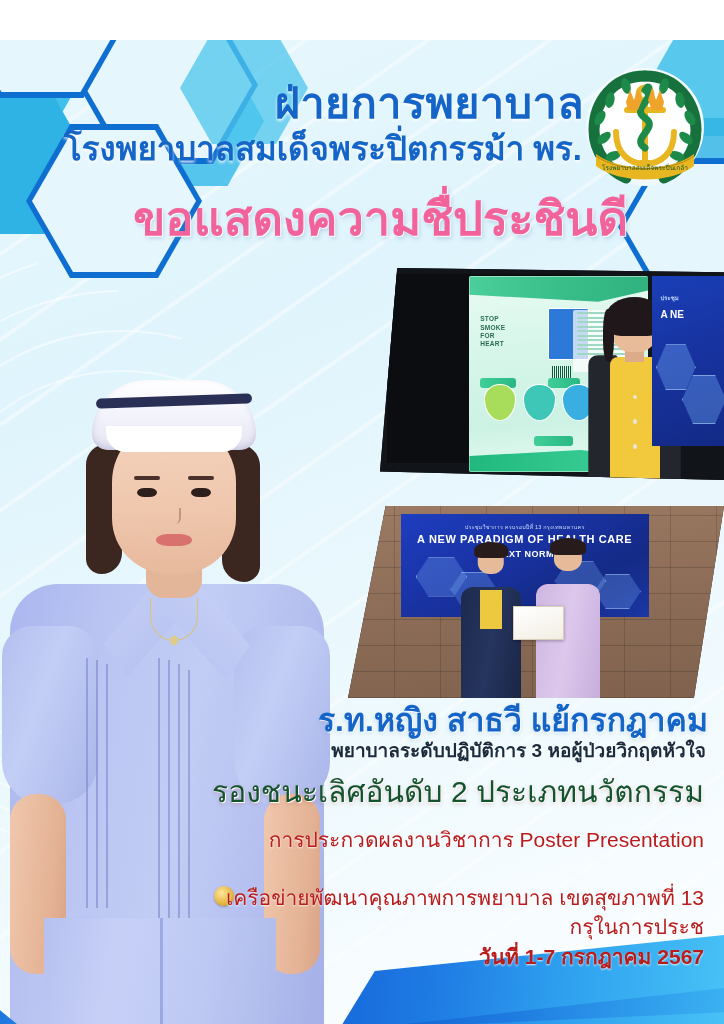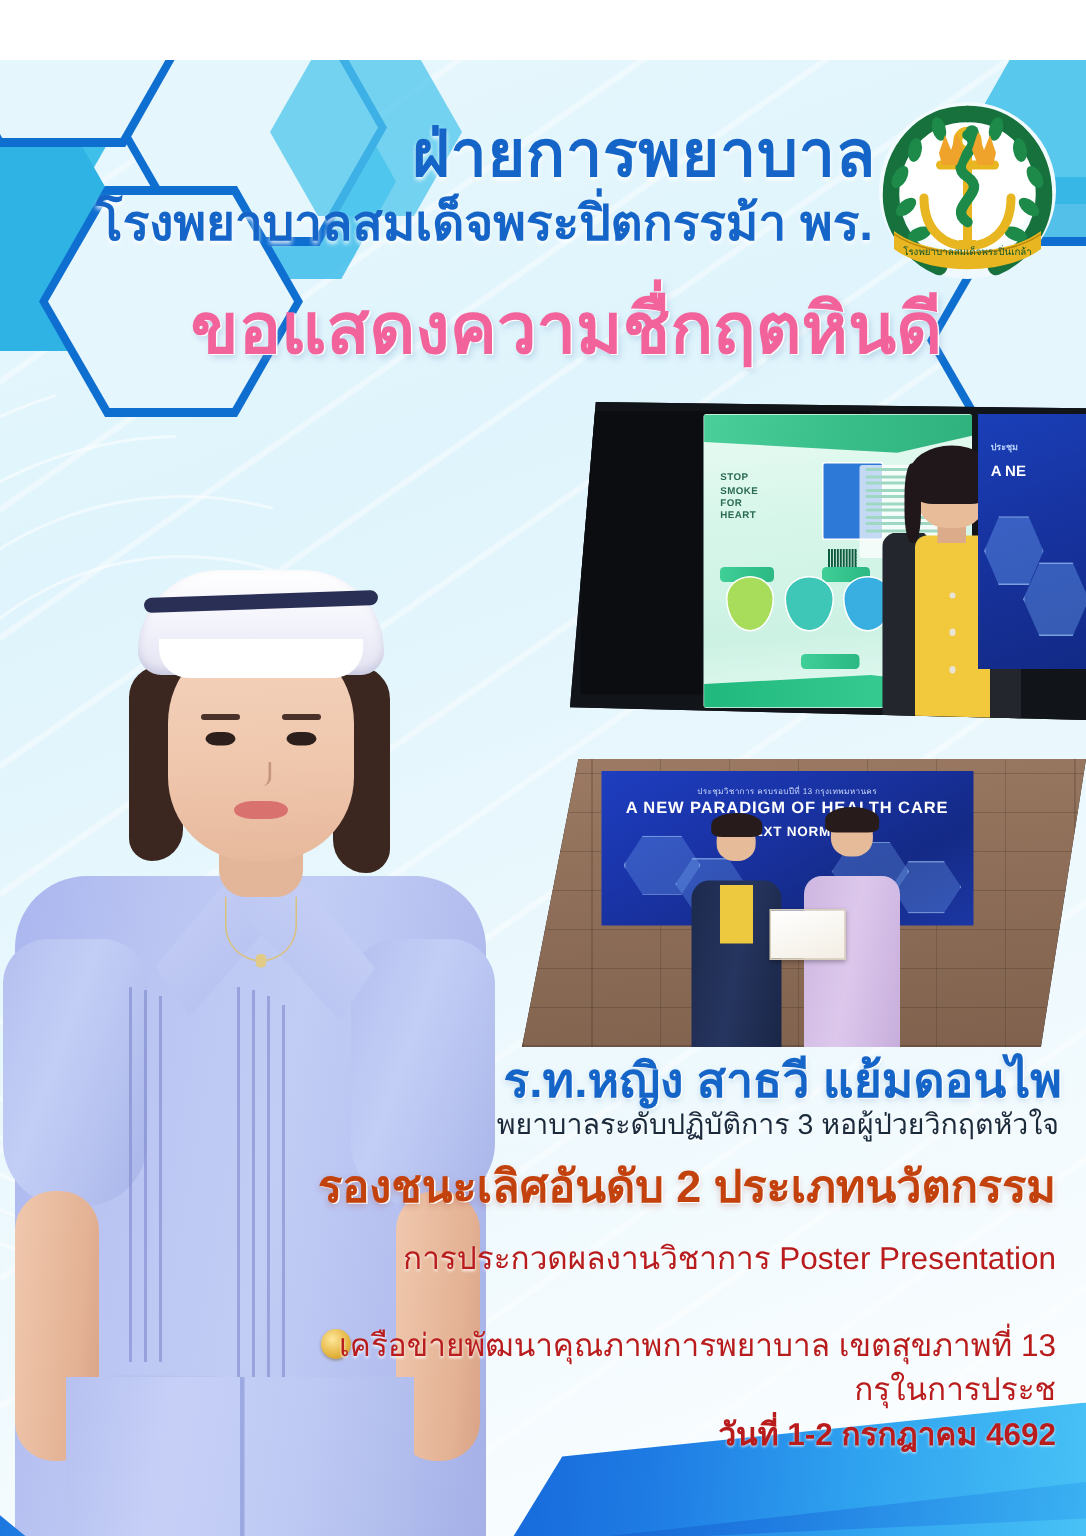--- a/index.html
+++ b/index.html
@@ -413,31 +413,31 @@
     text-align:right;
     font-size:32px; font-weight:bold;
     color:#1565c8;
     line-height:1.05;
     text-shadow:1px 1px 0 rgba(255,255,255,.92), 0 2px 4px rgba(130,165,205,.35);
   }
   .role{
     position:absolute;
     left:0; right:18px; top:700px;
     text-align:right;
-    font-size:19px; font-weight:normal;
+    font-size:19px; font-weight:bold;
     color:#1b2b3c;
     line-height:1.2;
     text-shadow:0 1px 2px rgba(255,255,255,.9);
   }
   .prize{
     position:absolute;
     left:0; right:20px; top:735px;
     text-align:right;
-    font-size:30px; font-weight:bold;
-    color:#c2410c;
+    font-size:30px; font-weight:normal;
+    color:#14532d;
     line-height:1.1;
     text-shadow:1px 1px 0 rgba(255,255,255,.9), 0 2px 4px rgba(160,60,50,.28);
   }
   .detail{
     position:absolute;
     left:0; right:20px;
     text-align:right;
     font-size:21px;
     color:#b91c1c;
     line-height:1.34;
@@ -521,21 +521,21 @@
       <g>
         <path d="M10 86 C34 104 84 104 108 86 L108 98 C84 116 34 116 10 98 Z" fill="#e8b620"></path>
         <path d="M10 88 C34 105 84 105 108 88" fill="none" stroke="#b8860b" stroke-width="1"></path>
       </g>
       <text x="59" y="102" text-anchor="middle" font-size="6.5" fill="#10562c" font-family="'Liberation Sans', sans-serif">โรงพยาบาลสมเด็จพระปิ่นเกล้า</text>
     </svg>
   </div>
 
   <div class="hdr-line1">ฝ่ายการพยาบาล</div>
   <div class="hdr-line2">โรงพยาบาลสมเด็จพระปิ่ตกรรม้า พร.</div>
-  <div class="congrats">ขอแสดงความชื่กฤตหินดี</div>
+  <div class="congrats">ขอแสดงความชื่ประชินดี</div>
 
   <div class="photo" id="photo-top">
     <div class="tp-dark"></div>
     <div class="tp-screen"></div>
 
     <div class="tp-poster">
       <div class="pz-topbar"></div>
       <div class="pz-head">
         <span>STOP</span><br>
         <span>SMOKE</span><br>
@@ -663,22 +663,22 @@
 
   <div class="n-pants">
     <div class="n-pants-split"></div>
   </div>
 
   <div class="blue-band"></div>
   <div class="blue-band2"></div>
   <div class="chev chev-a"></div>
   <div class="chev chev-b"></div>
 
-  <div class="name">ร.ท.หญิง สาธวี  แย้มดอนไพ</div>
+  <div class="name">ร.ท.หญิง สาธวี  แย้กรกฎาคม</div>
   <div class="role">พยาบาลระดับปฏิบัติการ 3 หอผู้ป่วยวิกฤตหัวใจ</div>
   <div class="prize">รองชนะเลิศอันดับ 2 ประเภทนวัตกรรม</div>
 
   <div class="detail" id="detail-1">การประกวดผลงานวิชาการ Poster Presentation</div>
   <div class="detail" id="detail-3">เครือข่ายพัฒนาคุณภาพการพยาบาล เขตสุขภาพที่ 13</div>
   <div class="detail" id="detail-4">กรุในการประช</div>
-  <div class="detail" id="detail-5">วันที่ 1-2 กรกฎาคม 4692</div>
+  <div class="detail" id="detail-5">วันที่ 1-7 กรกฎาคม 2567</div>
 
 </div>
 
 </body></html>

